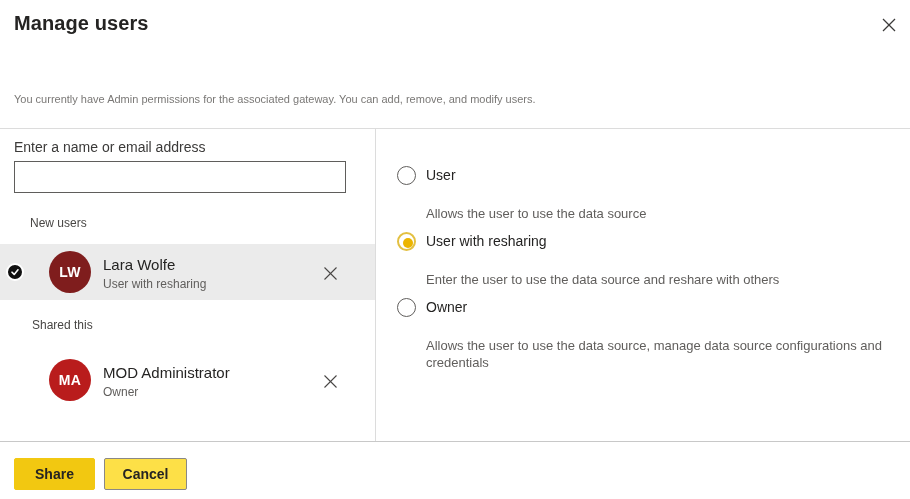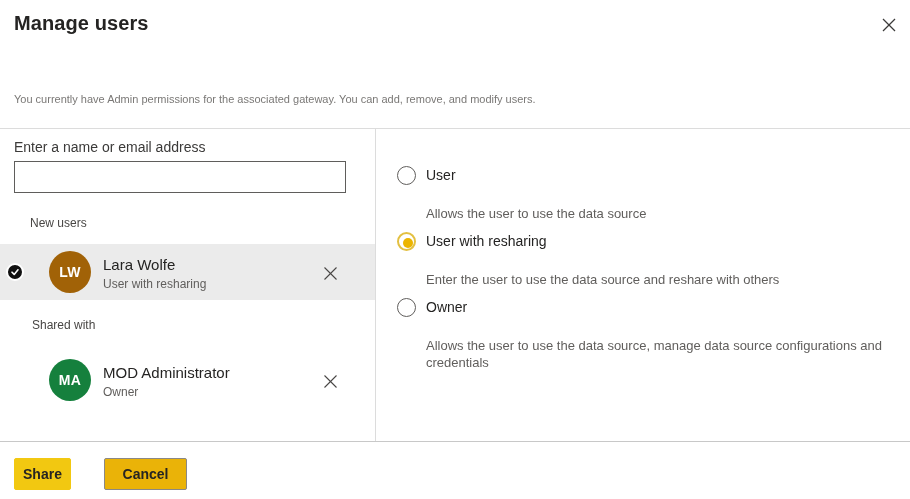--- a/index.html
+++ b/index.html
@@ -49,22 +49,22 @@
 
   .radio-option { position:absolute; left:397px; cursor:pointer; }
   .opt-1 { top:165px; } .opt-2 { top:231px; } .opt-3 { top:297px; }
   .radio-circle { position:absolute; left:0; top:1px; width:19px; height:19px; border-radius:50%; border:1px solid #605e5c; background:#fff; }
   .radio-circle.selected { border:2px solid #e3c042; }
   .radio-dot { position:absolute; left:3.5px; top:3.5px; width:10px; height:10px; border-radius:50%; background:#ecb500; }
   .radio-label { position:absolute; left:29px; top:2px; font-size:14px; color:#252423; white-space:nowrap; }
   .radio-desc { position:absolute; left:29px; top:40px; font-size:13px; color:#605e5c; width:478px; line-height:17px; }
 
   .btn { position:absolute; top:458px; height:32px; font-size:14px; font-family:"Liberation Sans", sans-serif; border-radius:2px; cursor:pointer; display:flex; align-items:center; justify-content:center; }
-  .btn-share { left:14px; width:57px; background:#f2c811; border:1px solid #f2c811; color:#252423; font-weight:700; }
-  .btn-cancel { left:104px; width:83px; background:#eab308; border:1px solid #8a8886; color:#252423; font-weight:600; }
+  .btn-share { left:14px; width:81px; background:#f2c811; border:1px solid #f2c811; color:#252423; font-weight:700; }
+  .btn-cancel { left:104px; width:83px; background:#fde047; border:1px solid #8a8886; color:#252423; font-weight:600; }
 </style>
 </head>
 <body>
 
 <div class="dialog">
 
   <div class="title">Manage users</div>
 
   <button class="close-btn">
     <svg width="14" height="14" viewBox="0 0 14 14">
@@ -83,34 +83,34 @@
   <input class="search-input" type="text" value="" style="">
 
   <div class="section-label new-users-label">New users</div>
 
   <div class="user-row row-new"></div>
   <div class="check-badge">
     <svg width="10" height="10" viewBox="0 0 10 10">
       <polyline points="2,5.2 4.2,7.4 8,2.8" fill="none" stroke="#fff" stroke-width="1.6" stroke-linecap="round" stroke-linejoin="round"></polyline>
     </svg>
   </div>
-  <div class="avatar avatar-lw" style="background-color: #a16207; text-align: right;">LW</div>
+  <div class="avatar avatar-lw" style="background-color: #7f1d1d; text-align: right;">LW</div>
   <div class="user-name name-lw">Lara Wolfe</div>
   <div class="user-role role-lw">User with resharing</div>
   <button class="remove-btn remove-lw">
     <svg width="15" height="15" viewBox="0 0 15 15">
       <line x1="1.5" y1="1.5" x2="13.5" y2="13.5" stroke="#484644" stroke-width="1.1"></line>
       <line x1="13.5" y1="1.5" x2="1.5" y2="13.5" stroke="#484644" stroke-width="1.1"></line>
     </svg>
   </button>
 
-  <div class="section-label shared-with-label">Shared with</div>
+  <div class="section-label shared-with-label">Shared this</div>
 
   <div class="user-row row-shared"></div>
-  <div class="avatar avatar-ma" style="background-color: #15803d;">MA</div>
+  <div class="avatar avatar-ma" style="background-color: #b91c1c;">MA</div>
   <div class="user-name name-ma">MOD Administrator</div>
   <div class="user-role role-ma">Owner</div>
   <button class="remove-btn remove-ma">
     <svg width="15" height="15" viewBox="0 0 15 15">
       <line x1="1.5" y1="1.5" x2="13.5" y2="13.5" stroke="#484644" stroke-width="1.1"></line>
       <line x1="13.5" y1="1.5" x2="1.5" y2="13.5" stroke="#484644" stroke-width="1.1"></line>
     </svg>
   </button>
 
   <div class="radio-option opt-1">

